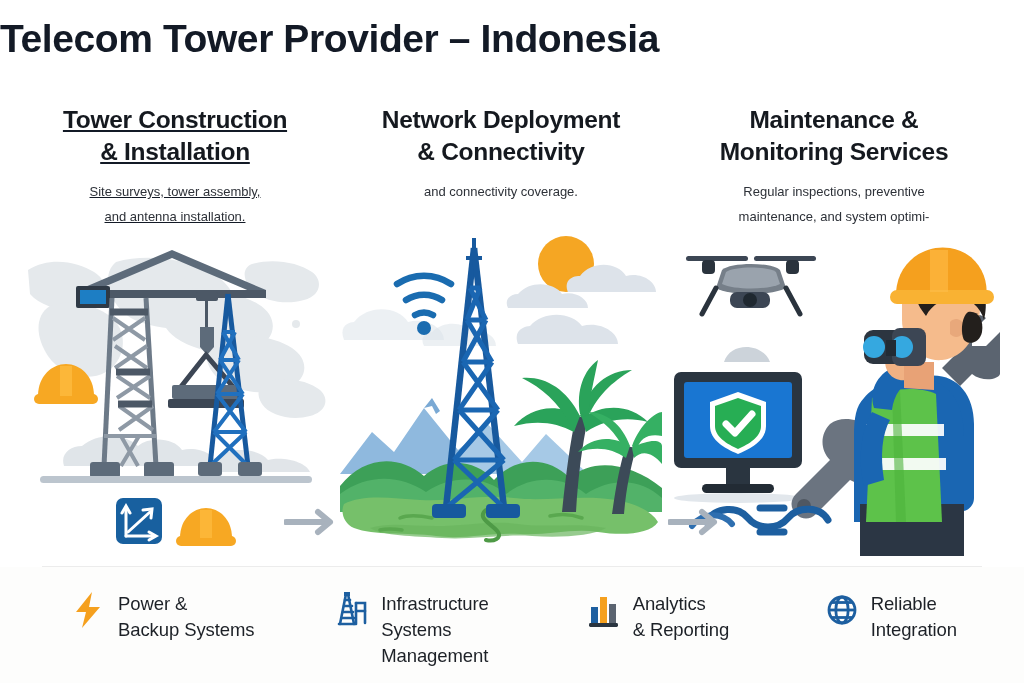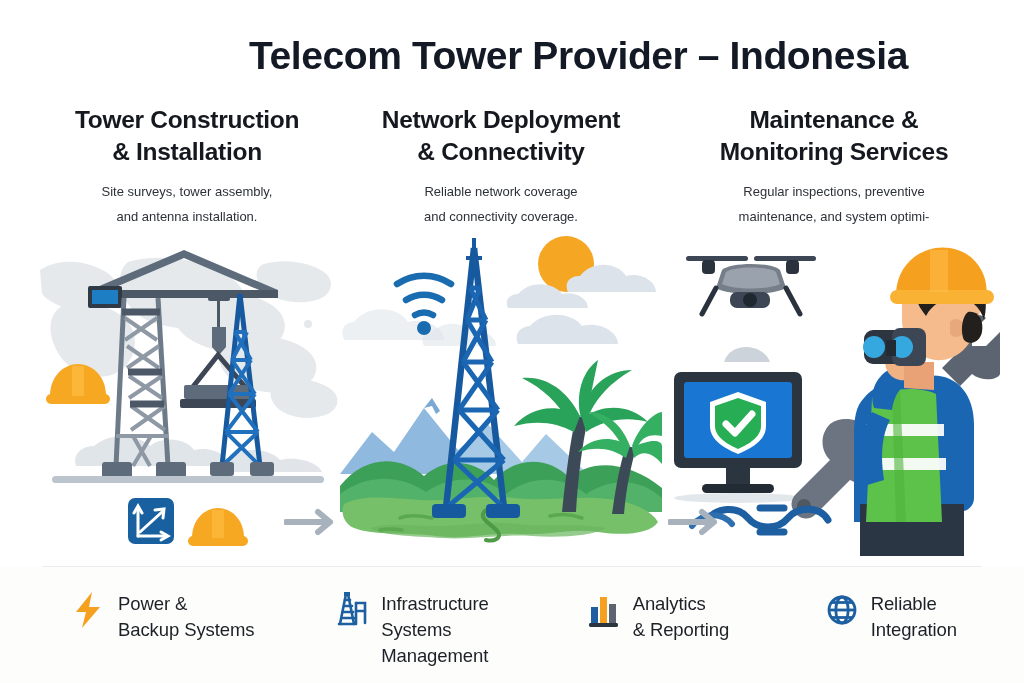--- a/index.html
+++ b/index.html
@@ -8,30 +8,30 @@
     background:#ffffff;
     font-family:"Liberation Sans", sans-serif;
     color:#131a26;
     overflow:hidden;
     position:relative;
   }
   .page{position:relative;width:1024px;height:683px;background:#fff;}
 
   
   .title{
-    position:absolute;top:34px;left:0;width:908px;
-    text-align:right;
+    position:absolute;top:17px;left:0;width:908px;
+    text-align:left;
     font-size:39px;font-weight:700;letter-spacing:-0.4px;
     color:#131a26;
   }
 
   
   .cols{position:absolute;top:104px;left:0;width:1024px;height:452px;}
   .col{position:absolute;top:0;height:452px;}
-  .col-1{left:32px;width:310px;}
+  .col-1{left:20px;width:310px;text-decoration:underline;}
   .col-2{left:340px;width:322px;}
   .col-3{left:668px;width:332px;}
 
   .col-head{
     text-align:center;
     font-size:24.5px;font-weight:700;line-height:32px;
     color:#15191f;
     letter-spacing:-0.3px;
   }
   .col-sub{
@@ -206,21 +206,20 @@
         </svg>
       </div>
     </div>
 
     <div class="col col-2">
       <div class="col-head">
         <div>Network Deployment</div>
         <div>&amp; Connectivity</div>
       </div>
       <div class="col-sub">
-        <div>Reliable network coverage</div>
         <div>and connectivity coverage.</div>
       </div>
       <div class="col-art">
         <svg viewBox="0 0 322 320" xmlns="http://www.w3.org/2000/svg">
 
           <circle cx="226" cy="28" r="28" fill="#f5a623"></circle>
 
           <g fill="#dde3ea">
             <path d="M240 40 C252 24 278 26 286 40 C302 36 316 46 316 56 L228 56 C224 46 230 40 240 40 Z"></path>
             <path d="M178 58 C190 44 214 46 222 58 C236 55 248 63 248 72 L168 72 C164 64 170 58 178 58 Z"></path>

